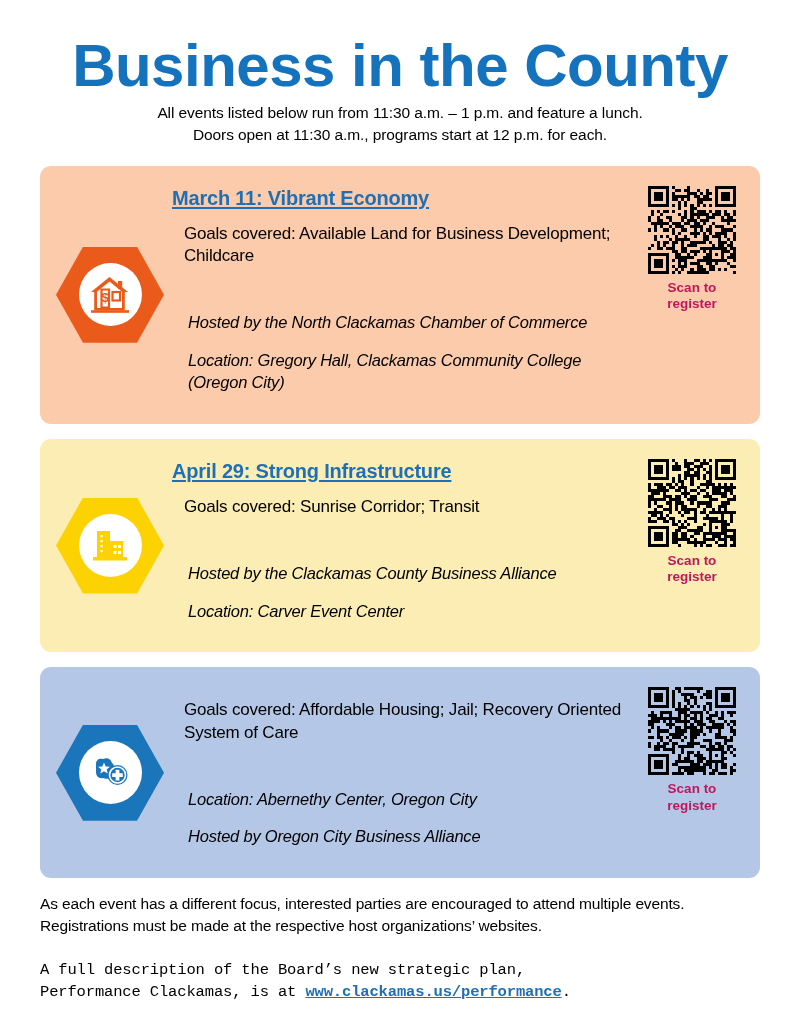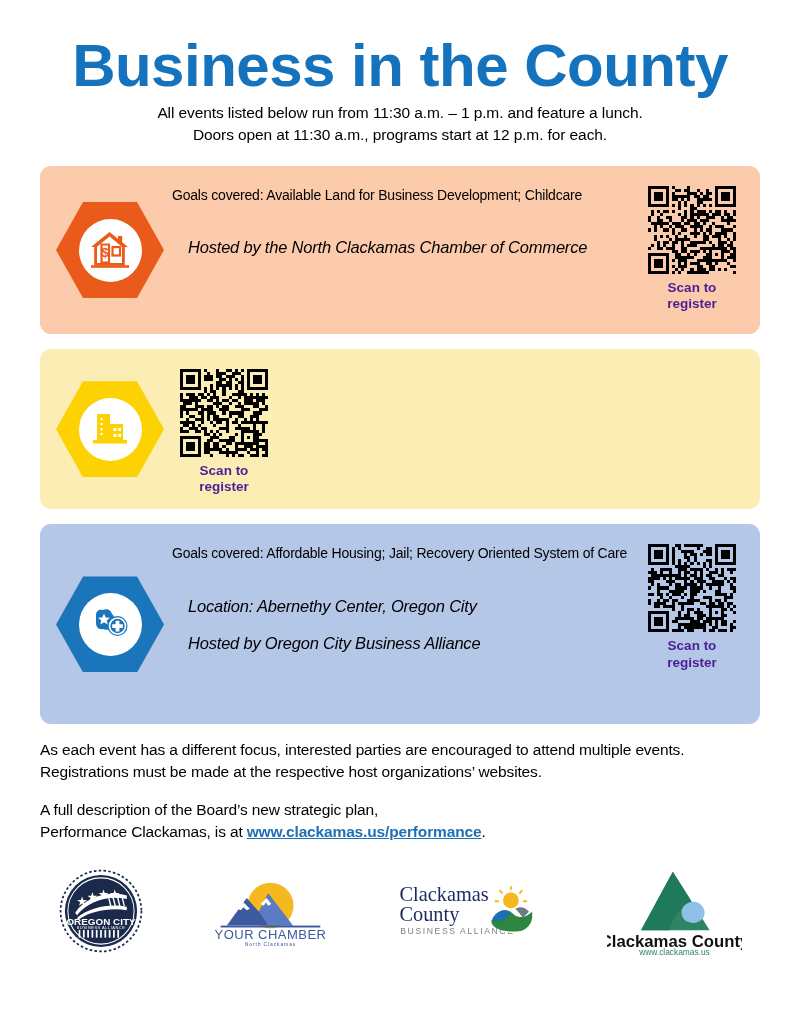--- a/index.html
+++ b/index.html
@@ -116,24 +116,24 @@
     font-size: 20px;
     line-height: 1.26;
     text-decoration: underline;
     text-underline-offset: 2px;
     letter-spacing: -0.2px;
     display: inline;
     cursor: pointer;
   }
   .event-title-block { margin: 0 0 1px 0; }
   .goals {
-    font-size: 14px;
+    font-size: 17px;
     line-height: 1.3;
     color: #000000;
-    margin: 0;
+    margin: 12px;
     letter-spacing: -0.2px;
   }
   .hosted {
     font-size: 16.5px;
     font-style: italic;
     line-height: 1.32;
     color: #000000;
     margin: 16px;
     letter-spacing: -0.2px;
   }
@@ -150,33 +150,33 @@
   .qr-code {
     width: 88px;
     height: 88px;
     margin: 0 auto;
     display: block;
   }
   .qr-caption {
     font-size: 13.5px;
     font-weight: bold;
     line-height: 1.2;
-    color: #4c1d95;
+    color: #be185d;
     margin-top: 6px;
   }
 
   
   .footnote {
     font-size: 15.5px;
     line-height: 1.42;
     color: #000000;
     margin-top: 14px;
     letter-spacing: -0.15px;
   }
-  .footnote.second { margin-top: 16px; }
+  .footnote.second { margin-top: 22px; font-family: Liberation Mono, monospace; }
   .weblink {
     color: #1f6fb5;
     font-weight: bold;
     text-decoration: underline;
     cursor: pointer;
   }
 
   
   .logos {
     display: flex;
@@ -215,23 +215,27 @@
                 <rect x="2" y="34.2" width="38" height="2.6"></rect>
                 <path d="M12.5 13.5 L12.5 31.5 L20 31.5 L20 13.5 Z" fill="none" stroke="#ea5a1b" stroke-width="2.2"></path>
                 <text x="16.2" y="26" font-family="'Liberation Sans', sans-serif" font-size="13" font-weight="bold" text-anchor="middle" fill="#ea5a1b">$</text>
                 <rect x="23.5" y="16" width="7.5" height="8.5" fill="none" stroke="#ea5a1b" stroke-width="2.2"></rect>
               </g>
             </svg>
           </div>
         </div>
       </div>
       <div class="card-body">
+        <div class="event-title-block">
+          <span class="event-title">March 11: Vibrant Economy</span>
+        </div>
         <p class="goals">Goals covered: Available Land for Business Development; Childcare</p>
         <div class="gap-sm"></div>
         <p class="hosted">Hosted by the North Clackamas Chamber of Commerce</p>
+        <p class="hosted">Location: Gregory Hall, Clackamas Community College (Oregon City)</p>
       </div>
       <div class="qr-block">
         <svg class="qr-code" viewBox="0 0 29 29" shape-rendering="crispEdges">
           <rect width="29" height="29" fill="none"></rect>
           <g fill="#000000" class="qr-cells">
               <path d="M0 0h1v1h-1zM1 0h1v1h-1zM2 0h1v1h-1zM3 0h1v1h-1zM4 0h1v1h-1zM5 0h1v1h-1zM6 0h1v1h-1zM8 0h1v1h-1zM13 0h1v1h-1zM22 0h1v1h-1zM23 0h1v1h-1zM24 0h1v1h-1zM25 0h1v1h-1zM26 0h1v1h-1zM27 0h1v1h-1zM28 0h1v1h-1zM0 1h1v1h-1zM6 1h1v1h-1zM9 1h1v1h-1zM10 1h1v1h-1zM12 1h1v1h-1zM13 1h1v1h-1zM16 1h1v1h-1zM19 1h1v1h-1zM22 1h1v1h-1zM28 1h1v1h-1zM0 2h1v1h-1zM2 2h1v1h-1zM3 2h1v1h-1zM4 2h1v1h-1zM6 2h1v1h-1zM8 2h1v1h-1zM13 2h1v1h-1zM14 2h1v1h-1zM15 2h1v1h-1zM17 2h1v1h-1zM19 2h1v1h-1zM20 2h1v1h-1zM22 2h1v1h-1zM24 2h1v1h-1zM25 2h1v1h-1zM26 2h1v1h-1zM28 2h1v1h-1zM0 3h1v1h-1zM2 3h1v1h-1zM3 3h1v1h-1zM4 3h1v1h-1zM6 3h1v1h-1zM8 3h1v1h-1zM9 3h1v1h-1zM10 3h1v1h-1zM11 3h1v1h-1zM12 3h1v1h-1zM13 3h1v1h-1zM15 3h1v1h-1zM16 3h1v1h-1zM18 3h1v1h-1zM19 3h1v1h-1zM22 3h1v1h-1zM24 3h1v1h-1zM25 3h1v1h-1zM26 3h1v1h-1zM28 3h1v1h-1zM0 4h1v1h-1zM2 4h1v1h-1zM3 4h1v1h-1zM4 4h1v1h-1zM6 4h1v1h-1zM8 4h1v1h-1zM9 4h1v1h-1zM11 4h1v1h-1zM13 4h1v1h-1zM16 4h1v1h-1zM17 4h1v1h-1zM18 4h1v1h-1zM19 4h1v1h-1zM20 4h1v1h-1zM22 4h1v1h-1zM24 4h1v1h-1zM25 4h1v1h-1zM26 4h1v1h-1zM28 4h1v1h-1zM0 5h1v1h-1zM6 5h1v1h-1zM10 5h1v1h-1zM12 5h1v1h-1zM16 5h1v1h-1zM17 5h1v1h-1zM22 5h1v1h-1zM28 5h1v1h-1zM0 6h1v1h-1zM1 6h1v1h-1zM2 6h1v1h-1zM3 6h1v1h-1zM4 6h1v1h-1zM5 6h1v1h-1zM6 6h1v1h-1zM8 6h1v1h-1zM10 6h1v1h-1zM12 6h1v1h-1zM14 6h1v1h-1zM16 6h1v1h-1zM18 6h1v1h-1zM20 6h1v1h-1zM22 6h1v1h-1zM23 6h1v1h-1zM24 6h1v1h-1zM25 6h1v1h-1zM26 6h1v1h-1zM27 6h1v1h-1zM28 6h1v1h-1zM10 7h1v1h-1zM14 7h1v1h-1zM15 7h1v1h-1zM1 8h1v1h-1zM3 8h1v1h-1zM5 8h1v1h-1zM6 8h1v1h-1zM8 8h1v1h-1zM12 8h1v1h-1zM14 8h1v1h-1zM16 8h1v1h-1zM17 8h1v1h-1zM18 8h1v1h-1zM20 8h1v1h-1zM22 8h1v1h-1zM23 8h1v1h-1zM25 8h1v1h-1zM28 8h1v1h-1zM1 9h1v1h-1zM4 9h1v1h-1zM10 9h1v1h-1zM12 9h1v1h-1zM14 9h1v1h-1zM15 9h1v1h-1zM16 9h1v1h-1zM17 9h1v1h-1zM18 9h1v1h-1zM19 9h1v1h-1zM21 9h1v1h-1zM22 9h1v1h-1zM23 9h1v1h-1zM25 9h1v1h-1zM26 9h1v1h-1zM28 9h1v1h-1zM0 10h1v1h-1zM3 10h1v1h-1zM6 10h1v1h-1zM7 10h1v1h-1zM11 10h1v1h-1zM12 10h1v1h-1zM14 10h1v1h-1zM16 10h1v1h-1zM19 10h1v1h-1zM20 10h1v1h-1zM21 10h1v1h-1zM24 10h1v1h-1zM26 10h1v1h-1zM27 10h1v1h-1zM0 11h1v1h-1zM3 11h1v1h-1zM4 11h1v1h-1zM7 11h1v1h-1zM11 11h1v1h-1zM13 11h1v1h-1zM14 11h1v1h-1zM15 11h1v1h-1zM17 11h1v1h-1zM18 11h1v1h-1zM19 11h1v1h-1zM24 11h1v1h-1zM25 11h1v1h-1zM26 11h1v1h-1zM27 11h1v1h-1zM28 11h1v1h-1zM1 12h1v1h-1zM2 12h1v1h-1zM3 12h1v1h-1zM4 12h1v1h-1zM5 12h1v1h-1zM6 12h1v1h-1zM8 12h1v1h-1zM9 12h1v1h-1zM10 12h1v1h-1zM12 12h1v1h-1zM13 12h1v1h-1zM15 12h1v1h-1zM16 12h1v1h-1zM18 12h1v1h-1zM21 12h1v1h-1zM26 12h1v1h-1zM2 13h1v1h-1zM4 13h1v1h-1zM7 13h1v1h-1zM9 13h1v1h-1zM10 13h1v1h-1zM11 13h1v1h-1zM14 13h1v1h-1zM15 13h1v1h-1zM16 13h1v1h-1zM17 13h1v1h-1zM20 13h1v1h-1zM22 13h1v1h-1zM23 13h1v1h-1zM24 13h1v1h-1zM28 13h1v1h-1zM0 14h1v1h-1zM2 14h1v1h-1zM5 14h1v1h-1zM6 14h1v1h-1zM8 14h1v1h-1zM11 14h1v1h-1zM12 14h1v1h-1zM15 14h1v1h-1zM17 14h1v1h-1zM19 14h1v1h-1zM20 14h1v1h-1zM24 14h1v1h-1zM25 14h1v1h-1zM26 14h1v1h-1zM27 14h1v1h-1zM8 15h1v1h-1zM10 15h1v1h-1zM14 15h1v1h-1zM15 15h1v1h-1zM16 15h1v1h-1zM18 15h1v1h-1zM20 15h1v1h-1zM22 15h1v1h-1zM23 15h1v1h-1zM24 15h1v1h-1zM25 15h1v1h-1zM28 15h1v1h-1zM2 16h1v1h-1zM4 16h1v1h-1zM6 16h1v1h-1zM9 16h1v1h-1zM12 16h1v1h-1zM15 16h1v1h-1zM18 16h1v1h-1zM19 16h1v1h-1zM21 16h1v1h-1zM22 16h1v1h-1zM23 16h1v1h-1zM25 16h1v1h-1zM28 16h1v1h-1zM2 17h1v1h-1zM7 17h1v1h-1zM9 17h1v1h-1zM10 17h1v1h-1zM11 17h1v1h-1zM12 17h1v1h-1zM13 17h1v1h-1zM18 17h1v1h-1zM19 17h1v1h-1zM23 17h1v1h-1zM26 17h1v1h-1zM28 17h1v1h-1zM3 18h1v1h-1zM5 18h1v1h-1zM6 18h1v1h-1zM8 18h1v1h-1zM9 18h1v1h-1zM11 18h1v1h-1zM14 18h1v1h-1zM15 18h1v1h-1zM16 18h1v1h-1zM17 18h1v1h-1zM18 18h1v1h-1zM20 18h1v1h-1zM23 18h1v1h-1zM24 18h1v1h-1zM25 18h1v1h-1zM27 18h1v1h-1zM1 19h1v1h-1zM3 19h1v1h-1zM5 19h1v1h-1zM8 19h1v1h-1zM11 19h1v1h-1zM13 19h1v1h-1zM14 19h1v1h-1zM15 19h1v1h-1zM21 19h1v1h-1zM23 19h1v1h-1zM24 19h1v1h-1zM26 19h1v1h-1zM27 19h1v1h-1zM0 20h1v1h-1zM3 20h1v1h-1zM4 20h1v1h-1zM6 20h1v1h-1zM7 20h1v1h-1zM8 20h1v1h-1zM11 20h1v1h-1zM12 20h1v1h-1zM17 20h1v1h-1zM18 20h1v1h-1zM19 20h1v1h-1zM20 20h1v1h-1zM21 20h1v1h-1zM22 20h1v1h-1zM23 20h1v1h-1zM24 20h1v1h-1zM25 20h1v1h-1zM27 20h1v1h-1zM28 20h1v1h-1zM8 21h1v1h-1zM9 21h1v1h-1zM11 21h1v1h-1zM12 21h1v1h-1zM14 21h1v1h-1zM15 21h1v1h-1zM16 21h1v1h-1zM18 21h1v1h-1zM20 21h1v1h-1zM24 21h1v1h-1zM25 21h1v1h-1zM26 21h1v1h-1zM28 21h1v1h-1zM0 22h1v1h-1zM1 22h1v1h-1zM2 22h1v1h-1zM3 22h1v1h-1zM4 22h1v1h-1zM5 22h1v1h-1zM6 22h1v1h-1zM9 22h1v1h-1zM10 22h1v1h-1zM13 22h1v1h-1zM15 22h1v1h-1zM19 22h1v1h-1zM20 22h1v1h-1zM22 22h1v1h-1zM24 22h1v1h-1zM27 22h1v1h-1zM28 22h1v1h-1zM0 23h1v1h-1zM6 23h1v1h-1zM9 23h1v1h-1zM10 23h1v1h-1zM11 23h1v1h-1zM12 23h1v1h-1zM13 23h1v1h-1zM14 23h1v1h-1zM18 23h1v1h-1zM19 23h1v1h-1zM20 23h1v1h-1zM24 23h1v1h-1zM26 23h1v1h-1zM27 23h1v1h-1zM28 23h1v1h-1zM0 24h1v1h-1zM2 24h1v1h-1zM3 24h1v1h-1zM4 24h1v1h-1zM6 24h1v1h-1zM8 24h1v1h-1zM10 24h1v1h-1zM11 24h1v1h-1zM12 24h1v1h-1zM16 24h1v1h-1zM17 24h1v1h-1zM18 24h1v1h-1zM19 24h1v1h-1zM20 24h1v1h-1zM21 24h1v1h-1zM22 24h1v1h-1zM23 24h1v1h-1zM24 24h1v1h-1zM25 24h1v1h-1zM28 24h1v1h-1zM0 25h1v1h-1zM2 25h1v1h-1zM3 25h1v1h-1zM4 25h1v1h-1zM6 25h1v1h-1zM10 25h1v1h-1zM12 25h1v1h-1zM14 25h1v1h-1zM15 25h1v1h-1zM16 25h1v1h-1zM19 25h1v1h-1zM20 25h1v1h-1zM22 25h1v1h-1zM26 25h1v1h-1zM0 26h1v1h-1zM2 26h1v1h-1zM3 26h1v1h-1zM4 26h1v1h-1zM6 26h1v1h-1zM8 26h1v1h-1zM10 26h1v1h-1zM11 26h1v1h-1zM12 26h1v1h-1zM16 26h1v1h-1zM17 26h1v1h-1zM20 26h1v1h-1zM21 26h1v1h-1zM27 26h1v1h-1zM28 26h1v1h-1zM0 27h1v1h-1zM6 27h1v1h-1zM9 27h1v1h-1zM11 27h1v1h-1zM14 27h1v1h-1zM16 27h1v1h-1zM17 27h1v1h-1zM18 27h1v1h-1zM20 27h1v1h-1zM21 27h1v1h-1zM23 27h1v1h-1zM25 27h1v1h-1zM0 28h1v1h-1zM1 28h1v1h-1zM2 28h1v1h-1zM3 28h1v1h-1zM4 28h1v1h-1zM5 28h1v1h-1zM6 28h1v1h-1zM8 28h1v1h-1zM10 28h1v1h-1zM13 28h1v1h-1zM14 28h1v1h-1zM15 28h1v1h-1zM16 28h1v1h-1zM17 28h1v1h-1zM18 28h1v1h-1zM19 28h1v1h-1zM28 28h1v1h-1z" fill="#000000"></path>
             </g>
         </svg>
         <div class="qr-caption">
           <div>Scan to</div>
@@ -257,20 +261,29 @@
                   <rect x="10.5" y="23" width="2.2" height="2.2"></rect>
                   <rect x="23.5" y="18" width="3" height="3"></rect>
                   <rect x="28" y="18" width="3" height="3"></rect>
                   <rect x="23.5" y="24" width="3" height="3"></rect>
                   <rect x="28" y="24" width="3" height="3"></rect>
                 </g>
               </g>
             </svg>
           </div>
         </div>
+      </div>
+      <div class="card-body">
+        <div class="event-title-block">
+          <span class="event-title">April 29: Strong Infrastructure</span>
+        </div>
+        <p class="goals">Goals covered: Sunrise Corridor; Transit</p>
+        <div class="gap-sm"></div>
+        <p class="hosted">Hosted by the Clackamas County Business Alliance</p>
+        <p class="hosted">Location: Carver Event Center</p>
       </div>
       <div class="qr-block">
         <svg class="qr-code" viewBox="0 0 29 29" shape-rendering="crispEdges">
           <rect width="29" height="29" fill="none"></rect>
           <g fill="#000000" class="qr-cells">
               <path d="M0 0h1v1h-1zM1 0h1v1h-1zM2 0h1v1h-1zM3 0h1v1h-1zM4 0h1v1h-1zM5 0h1v1h-1zM6 0h1v1h-1zM8 0h1v1h-1zM12 0h1v1h-1zM15 0h1v1h-1zM16 0h1v1h-1zM18 0h1v1h-1zM20 0h1v1h-1zM22 0h1v1h-1zM23 0h1v1h-1zM24 0h1v1h-1zM25 0h1v1h-1zM26 0h1v1h-1zM27 0h1v1h-1zM28 0h1v1h-1zM0 1h1v1h-1zM6 1h1v1h-1zM9 1h1v1h-1zM12 1h1v1h-1zM13 1h1v1h-1zM14 1h1v1h-1zM17 1h1v1h-1zM18 1h1v1h-1zM19 1h1v1h-1zM22 1h1v1h-1zM28 1h1v1h-1zM0 2h1v1h-1zM2 2h1v1h-1zM3 2h1v1h-1zM4 2h1v1h-1zM6 2h1v1h-1zM8 2h1v1h-1zM9 2h1v1h-1zM10 2h1v1h-1zM12 2h1v1h-1zM13 2h1v1h-1zM15 2h1v1h-1zM16 2h1v1h-1zM17 2h1v1h-1zM20 2h1v1h-1zM22 2h1v1h-1zM24 2h1v1h-1zM25 2h1v1h-1zM26 2h1v1h-1zM28 2h1v1h-1zM0 3h1v1h-1zM2 3h1v1h-1zM3 3h1v1h-1zM4 3h1v1h-1zM6 3h1v1h-1zM8 3h1v1h-1zM9 3h1v1h-1zM10 3h1v1h-1zM13 3h1v1h-1zM14 3h1v1h-1zM16 3h1v1h-1zM18 3h1v1h-1zM20 3h1v1h-1zM22 3h1v1h-1zM24 3h1v1h-1zM25 3h1v1h-1zM26 3h1v1h-1zM28 3h1v1h-1zM0 4h1v1h-1zM2 4h1v1h-1zM3 4h1v1h-1zM4 4h1v1h-1zM6 4h1v1h-1zM12 4h1v1h-1zM13 4h1v1h-1zM15 4h1v1h-1zM16 4h1v1h-1zM19 4h1v1h-1zM20 4h1v1h-1zM22 4h1v1h-1zM24 4h1v1h-1zM25 4h1v1h-1zM26 4h1v1h-1zM28 4h1v1h-1zM0 5h1v1h-1zM6 5h1v1h-1zM10 5h1v1h-1zM12 5h1v1h-1zM13 5h1v1h-1zM14 5h1v1h-1zM15 5h1v1h-1zM16 5h1v1h-1zM18 5h1v1h-1zM20 5h1v1h-1zM22 5h1v1h-1zM28 5h1v1h-1zM0 6h1v1h-1zM1 6h1v1h-1zM2 6h1v1h-1zM3 6h1v1h-1zM4 6h1v1h-1zM5 6h1v1h-1zM6 6h1v1h-1zM8 6h1v1h-1zM10 6h1v1h-1zM12 6h1v1h-1zM14 6h1v1h-1zM16 6h1v1h-1zM18 6h1v1h-1zM20 6h1v1h-1zM22 6h1v1h-1zM23 6h1v1h-1zM24 6h1v1h-1zM25 6h1v1h-1zM26 6h1v1h-1zM27 6h1v1h-1zM28 6h1v1h-1zM8 7h1v1h-1zM10 7h1v1h-1zM11 7h1v1h-1zM14 7h1v1h-1zM19 7h1v1h-1zM20 7h1v1h-1zM0 8h1v1h-1zM2 8h1v1h-1zM3 8h1v1h-1zM4 8h1v1h-1zM6 8h1v1h-1zM7 8h1v1h-1zM9 8h1v1h-1zM11 8h1v1h-1zM14 8h1v1h-1zM17 8h1v1h-1zM18 8h1v1h-1zM19 8h1v1h-1zM20 8h1v1h-1zM21 8h1v1h-1zM23 8h1v1h-1zM25 8h1v1h-1zM27 8h1v1h-1zM0 9h1v1h-1zM3 9h1v1h-1zM4 9h1v1h-1zM5 9h1v1h-1zM7 9h1v1h-1zM8 9h1v1h-1zM10 9h1v1h-1zM11 9h1v1h-1zM12 9h1v1h-1zM16 9h1v1h-1zM19 9h1v1h-1zM21 9h1v1h-1zM22 9h1v1h-1zM23 9h1v1h-1zM24 9h1v1h-1zM25 9h1v1h-1zM26 9h1v1h-1zM27 9h1v1h-1zM28 9h1v1h-1zM0 10h1v1h-1zM1 10h1v1h-1zM2 10h1v1h-1zM3 10h1v1h-1zM4 10h1v1h-1zM5 10h1v1h-1zM6 10h1v1h-1zM9 10h1v1h-1zM10 10h1v1h-1zM12 10h1v1h-1zM14 10h1v1h-1zM15 10h1v1h-1zM17 10h1v1h-1zM18 10h1v1h-1zM21 10h1v1h-1zM22 10h1v1h-1zM23 10h1v1h-1zM25 10h1v1h-1zM26 10h1v1h-1zM27 10h1v1h-1zM1 11h1v1h-1zM2 11h1v1h-1zM3 11h1v1h-1zM5 11h1v1h-1zM11 11h1v1h-1zM12 11h1v1h-1zM13 11h1v1h-1zM16 11h1v1h-1zM19 11h1v1h-1zM21 11h1v1h-1zM22 11h1v1h-1zM23 11h1v1h-1zM24 11h1v1h-1zM25 11h1v1h-1zM27 11h1v1h-1zM0 12h1v1h-1zM1 12h1v1h-1zM5 12h1v1h-1zM6 12h1v1h-1zM7 12h1v1h-1zM9 12h1v1h-1zM10 12h1v1h-1zM12 12h1v1h-1zM14 12h1v1h-1zM15 12h1v1h-1zM18 12h1v1h-1zM19 12h1v1h-1zM20 12h1v1h-1zM24 12h1v1h-1zM25 12h1v1h-1zM28 12h1v1h-1zM0 13h1v1h-1zM1 13h1v1h-1zM2 13h1v1h-1zM3 13h1v1h-1zM4 13h1v1h-1zM5 13h1v1h-1zM7 13h1v1h-1zM8 13h1v1h-1zM9 13h1v1h-1zM10 13h1v1h-1zM13 13h1v1h-1zM14 13h1v1h-1zM15 13h1v1h-1zM20 13h1v1h-1zM21 13h1v1h-1zM22 13h1v1h-1zM26 13h1v1h-1zM27 13h1v1h-1zM28 13h1v1h-1zM0 14h1v1h-1zM2 14h1v1h-1zM6 14h1v1h-1zM7 14h1v1h-1zM9 14h1v1h-1zM10 14h1v1h-1zM11 14h1v1h-1zM14 14h1v1h-1zM16 14h1v1h-1zM17 14h1v1h-1zM18 14h1v1h-1zM19 14h1v1h-1zM20 14h1v1h-1zM24 14h1v1h-1zM25 14h1v1h-1zM26 14h1v1h-1zM0 15h1v1h-1zM3 15h1v1h-1zM4 15h1v1h-1zM7 15h1v1h-1zM9 15h1v1h-1zM11 15h1v1h-1zM12 15h1v1h-1zM16 15h1v1h-1zM19 15h1v1h-1zM20 15h1v1h-1zM23 15h1v1h-1zM24 15h1v1h-1zM25 15h1v1h-1zM2 16h1v1h-1zM5 16h1v1h-1zM6 16h1v1h-1zM7 16h1v1h-1zM9 16h1v1h-1zM11 16h1v1h-1zM12 16h1v1h-1zM13 16h1v1h-1zM14 16h1v1h-1zM15 16h1v1h-1zM18 16h1v1h-1zM21 16h1v1h-1zM23 16h1v1h-1zM25 16h1v1h-1zM0 17h1v1h-1zM1 17h1v1h-1zM2 17h1v1h-1zM3 17h1v1h-1zM4 17h1v1h-1zM7 17h1v1h-1zM10 17h1v1h-1zM12 17h1v1h-1zM13 17h1v1h-1zM15 17h1v1h-1zM17 17h1v1h-1zM18 17h1v1h-1zM20 17h1v1h-1zM21 17h1v1h-1zM22 17h1v1h-1zM23 17h1v1h-1zM24 17h1v1h-1zM25 17h1v1h-1zM26 17h1v1h-1zM27 17h1v1h-1zM28 17h1v1h-1zM1 18h1v1h-1zM2 18h1v1h-1zM4 18h1v1h-1zM6 18h1v1h-1zM11 18h1v1h-1zM15 18h1v1h-1zM19 18h1v1h-1zM24 18h1v1h-1zM27 18h1v1h-1zM0 19h1v1h-1zM3 19h1v1h-1zM4 19h1v1h-1zM5 19h1v1h-1zM7 19h1v1h-1zM8 19h1v1h-1zM13 19h1v1h-1zM14 19h1v1h-1zM15 19h1v1h-1zM18 19h1v1h-1zM19 19h1v1h-1zM20 19h1v1h-1zM21 19h1v1h-1zM22 19h1v1h-1zM24 19h1v1h-1zM27 19h1v1h-1zM0 20h1v1h-1zM1 20h1v1h-1zM2 20h1v1h-1zM5 20h1v1h-1zM6 20h1v1h-1zM8 20h1v1h-1zM10 20h1v1h-1zM12 20h1v1h-1zM15 20h1v1h-1zM20 20h1v1h-1zM21 20h1v1h-1zM22 20h1v1h-1zM23 20h1v1h-1zM24 20h1v1h-1zM25 20h1v1h-1zM27 20h1v1h-1zM8 21h1v1h-1zM9 21h1v1h-1zM11 21h1v1h-1zM13 21h1v1h-1zM18 21h1v1h-1zM20 21h1v1h-1zM24 21h1v1h-1zM25 21h1v1h-1zM26 21h1v1h-1zM0 22h1v1h-1zM1 22h1v1h-1zM2 22h1v1h-1zM3 22h1v1h-1zM4 22h1v1h-1zM5 22h1v1h-1zM6 22h1v1h-1zM10 22h1v1h-1zM11 22h1v1h-1zM12 22h1v1h-1zM16 22h1v1h-1zM17 22h1v1h-1zM20 22h1v1h-1zM22 22h1v1h-1zM24 22h1v1h-1zM25 22h1v1h-1zM0 23h1v1h-1zM6 23h1v1h-1zM9 23h1v1h-1zM10 23h1v1h-1zM13 23h1v1h-1zM14 23h1v1h-1zM15 23h1v1h-1zM16 23h1v1h-1zM17 23h1v1h-1zM20 23h1v1h-1zM24 23h1v1h-1zM25 23h1v1h-1zM26 23h1v1h-1zM27 23h1v1h-1zM28 23h1v1h-1zM0 24h1v1h-1zM2 24h1v1h-1zM3 24h1v1h-1zM4 24h1v1h-1zM6 24h1v1h-1zM8 24h1v1h-1zM9 24h1v1h-1zM11 24h1v1h-1zM12 24h1v1h-1zM15 24h1v1h-1zM16 24h1v1h-1zM18 24h1v1h-1zM19 24h1v1h-1zM20 24h1v1h-1zM21 24h1v1h-1zM22 24h1v1h-1zM23 24h1v1h-1zM24 24h1v1h-1zM25 24h1v1h-1zM28 24h1v1h-1zM0 25h1v1h-1zM2 25h1v1h-1zM3 25h1v1h-1zM4 25h1v1h-1zM6 25h1v1h-1zM8 25h1v1h-1zM9 25h1v1h-1zM11 25h1v1h-1zM12 25h1v1h-1zM14 25h1v1h-1zM18 25h1v1h-1zM21 25h1v1h-1zM22 25h1v1h-1zM23 25h1v1h-1zM25 25h1v1h-1zM26 25h1v1h-1zM27 25h1v1h-1zM28 25h1v1h-1zM0 26h1v1h-1zM2 26h1v1h-1zM3 26h1v1h-1zM4 26h1v1h-1zM6 26h1v1h-1zM8 26h1v1h-1zM9 26h1v1h-1zM10 26h1v1h-1zM11 26h1v1h-1zM12 26h1v1h-1zM13 26h1v1h-1zM15 26h1v1h-1zM18 26h1v1h-1zM19 26h1v1h-1zM20 26h1v1h-1zM21 26h1v1h-1zM23 26h1v1h-1zM24 26h1v1h-1zM25 26h1v1h-1zM27 26h1v1h-1zM28 26h1v1h-1zM0 27h1v1h-1zM6 27h1v1h-1zM8 27h1v1h-1zM9 27h1v1h-1zM13 27h1v1h-1zM14 27h1v1h-1zM15 27h1v1h-1zM16 27h1v1h-1zM17 27h1v1h-1zM18 27h1v1h-1zM22 27h1v1h-1zM25 27h1v1h-1zM28 27h1v1h-1zM0 28h1v1h-1zM1 28h1v1h-1zM2 28h1v1h-1zM3 28h1v1h-1zM4 28h1v1h-1zM5 28h1v1h-1zM6 28h1v1h-1zM10 28h1v1h-1zM15 28h1v1h-1zM17 28h1v1h-1zM19 28h1v1h-1zM20 28h1v1h-1zM23 28h1v1h-1zM24 28h1v1h-1zM25 28h1v1h-1zM27 28h1v1h-1zM28 28h1v1h-1z" fill="#000000"></path>
             </g>
         </svg>
         <div class="qr-caption">
           <div>Scan to</div>

